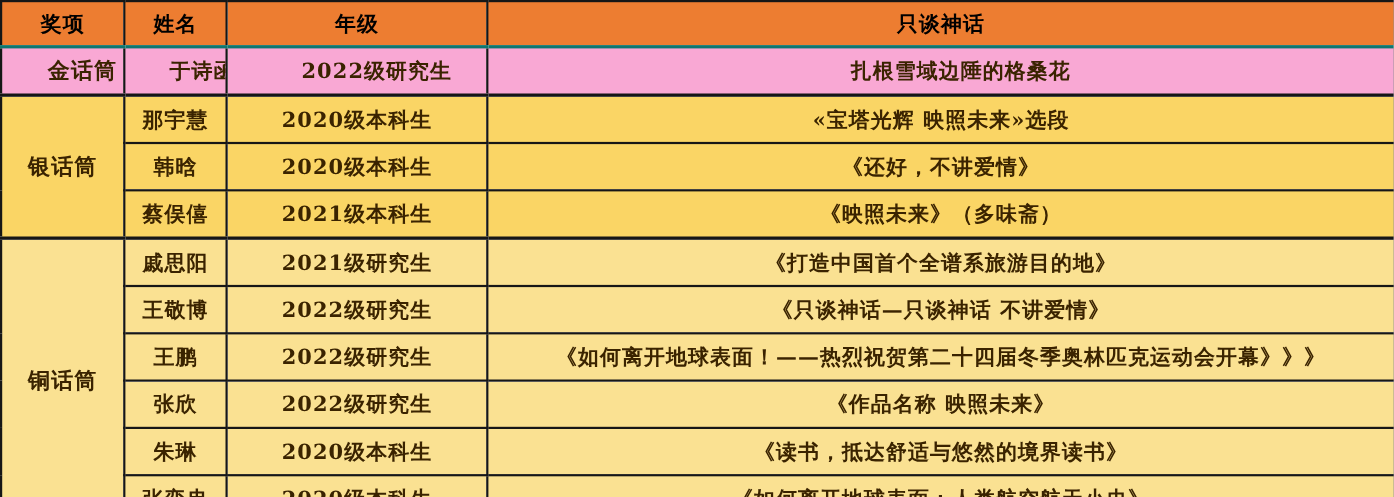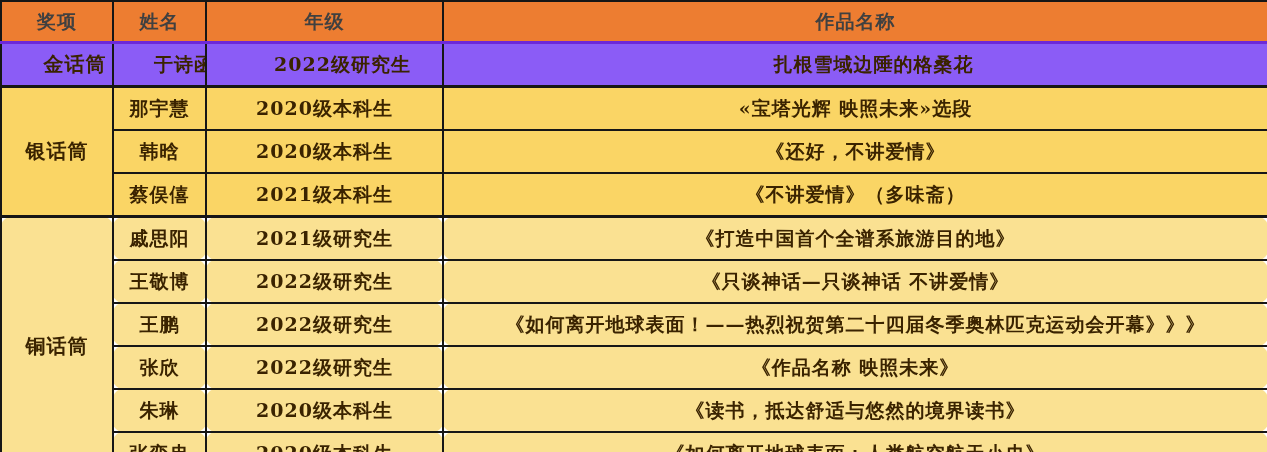--- a/index.html
+++ b/index.html
@@ -20,46 +20,46 @@
     text-align:center;vertical-align:middle;
     padding:0 4px;
     font-size:19px;
     letter-spacing:1px;
     height:41px;
     overflow:hidden;white-space:nowrap;
   }
   thead th{
     background:#ED7D31;
     height:39px;
-    border-bottom:3px solid #6d28d9;
-    color:#404040;
+    border-bottom:3px solid #0f766e;
+    color:#000000;
   }
   tr.sec-start td{border-top:3px solid #161616;}
-  .gold td{background:#8b5cf6;padding-left:40px;}
+  .gold td{background:#f9a8d4;padding-left:40px;}
   .silver td{background:#FAD565;}
-  .bronze td{background:#FAE192;border-radius:10px;}
+  .bronze td{background:#FAE192;}
   td.award{font-size:20px;}
 </style>
 </head>
 <body>
 
 <div class="wrap">
   <table>
     <colgroup>
       <col class="c-award">
         <col class="c-name">
         <col class="c-grade">
         <col class="c-work">
     </colgroup>
     <thead>
       <tr>
         <th>奖项</th>
         <th>姓名</th>
         <th>年级</th>
-        <th>作品名称</th>
+        <th>只谈神话</th>
       </tr>
     </thead>
     <tbody>
 
       <tr class="gold sec-start">
         <td class="award">金话筒</td>
         <td>于诗函</td>
         <td>2022级研究生</td>
         <td>扎根雪域边陲的格桑花</td>
       </tr>
@@ -71,21 +71,21 @@
         <td>«宝塔光辉 映照未来»选段</td>
       </tr>
       <tr class="silver">
         <td>韩晗</td>
         <td>2020级本科生</td>
         <td>《还好，不讲爱情》</td>
       </tr>
       <tr class="silver">
         <td>蔡俣僖</td>
         <td>2021级本科生</td>
-        <td>《不讲爱情》（多味斋）</td>
+        <td>《映照未来》（多味斋）</td>
       </tr>
 
       <tr class="bronze sec-start">
         <td class="award" rowspan="6">铜话筒</td>
         <td>戚思阳</td>
         <td>2021级研究生</td>
         <td>《打造中国首个全谱系旅游目的地》</td>
       </tr>
       <tr class="bronze">
         <td>王敬博</td>

